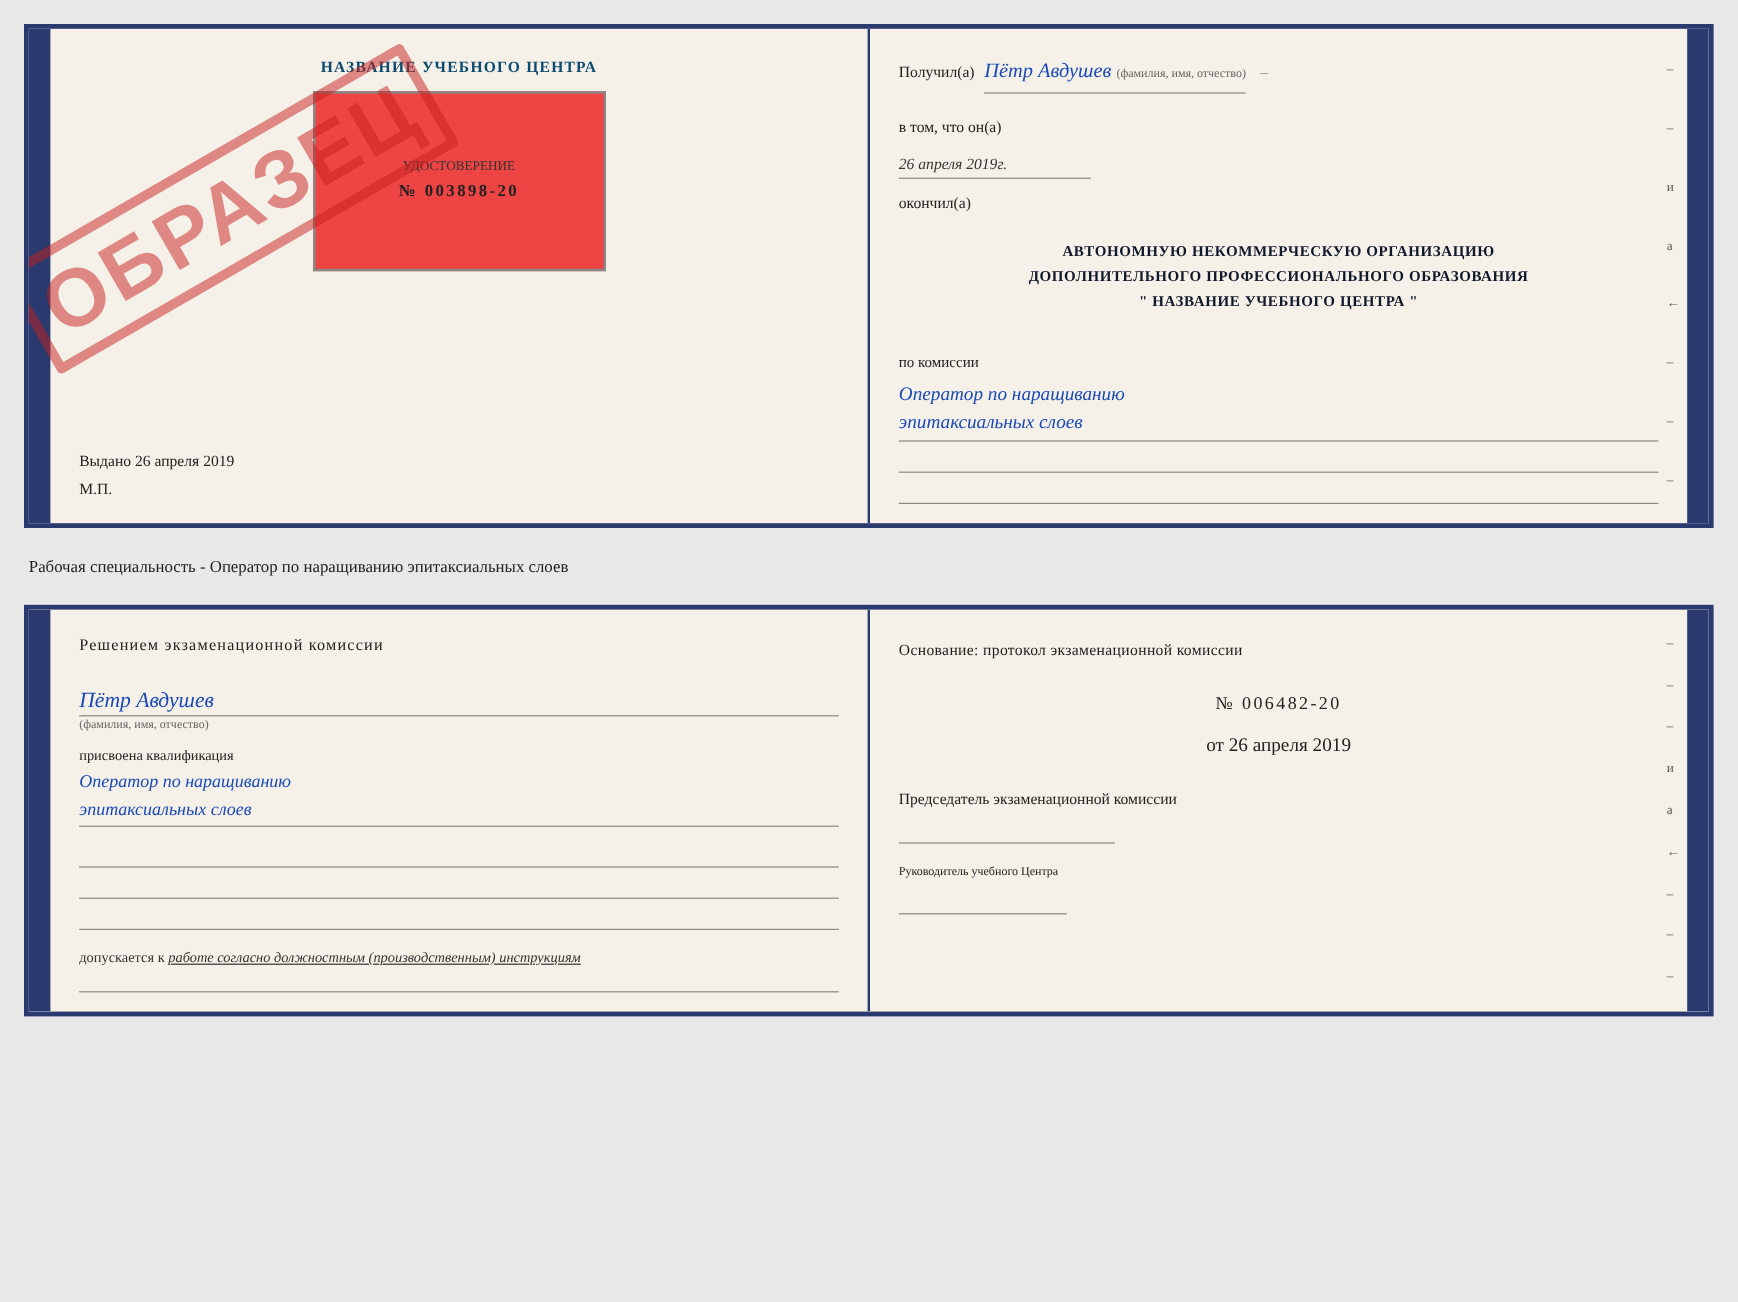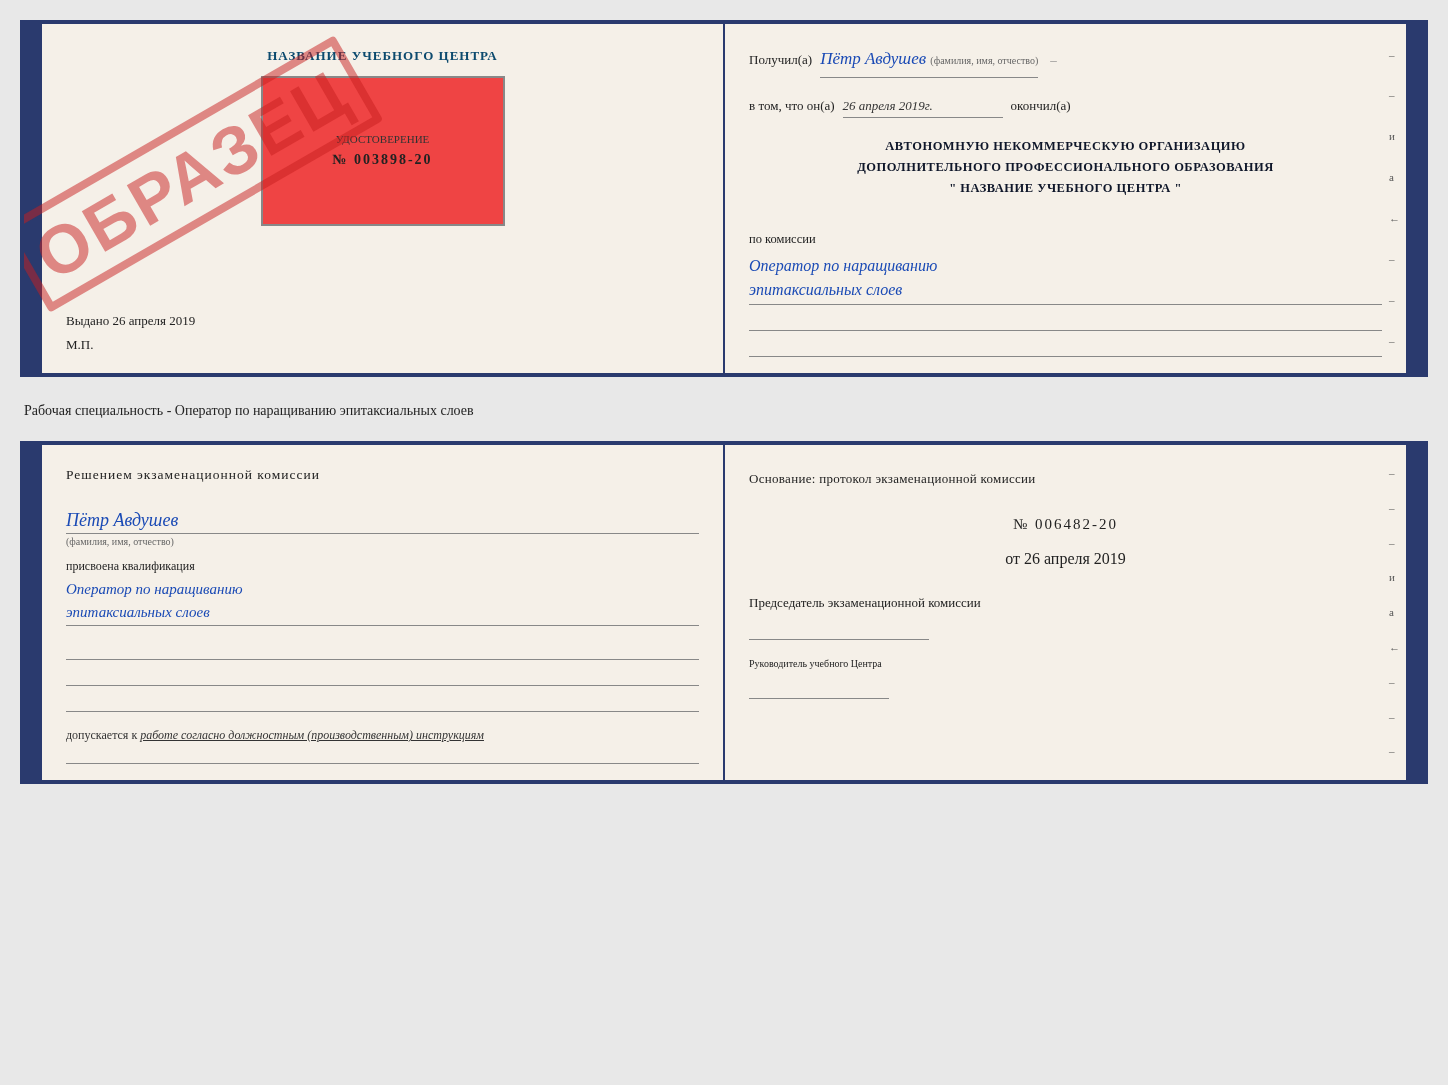--- a/index.html
+++ b/index.html
@@ -154,20 +154,21 @@
       margin-left: 4px;
     }
 
     .date-line {
       display: flex;
       align-items: baseline;
       gap: 8px;
       margin-bottom: 18px;
       font-size: 13px;
       color: #222;
+      flex-direction: column;
     }
 
     .date-value {
       font-style: italic;
       border-bottom: 1px solid #888;
       min-width: 160px;
       color: #333;
       font-size: 13px;
     }
 

